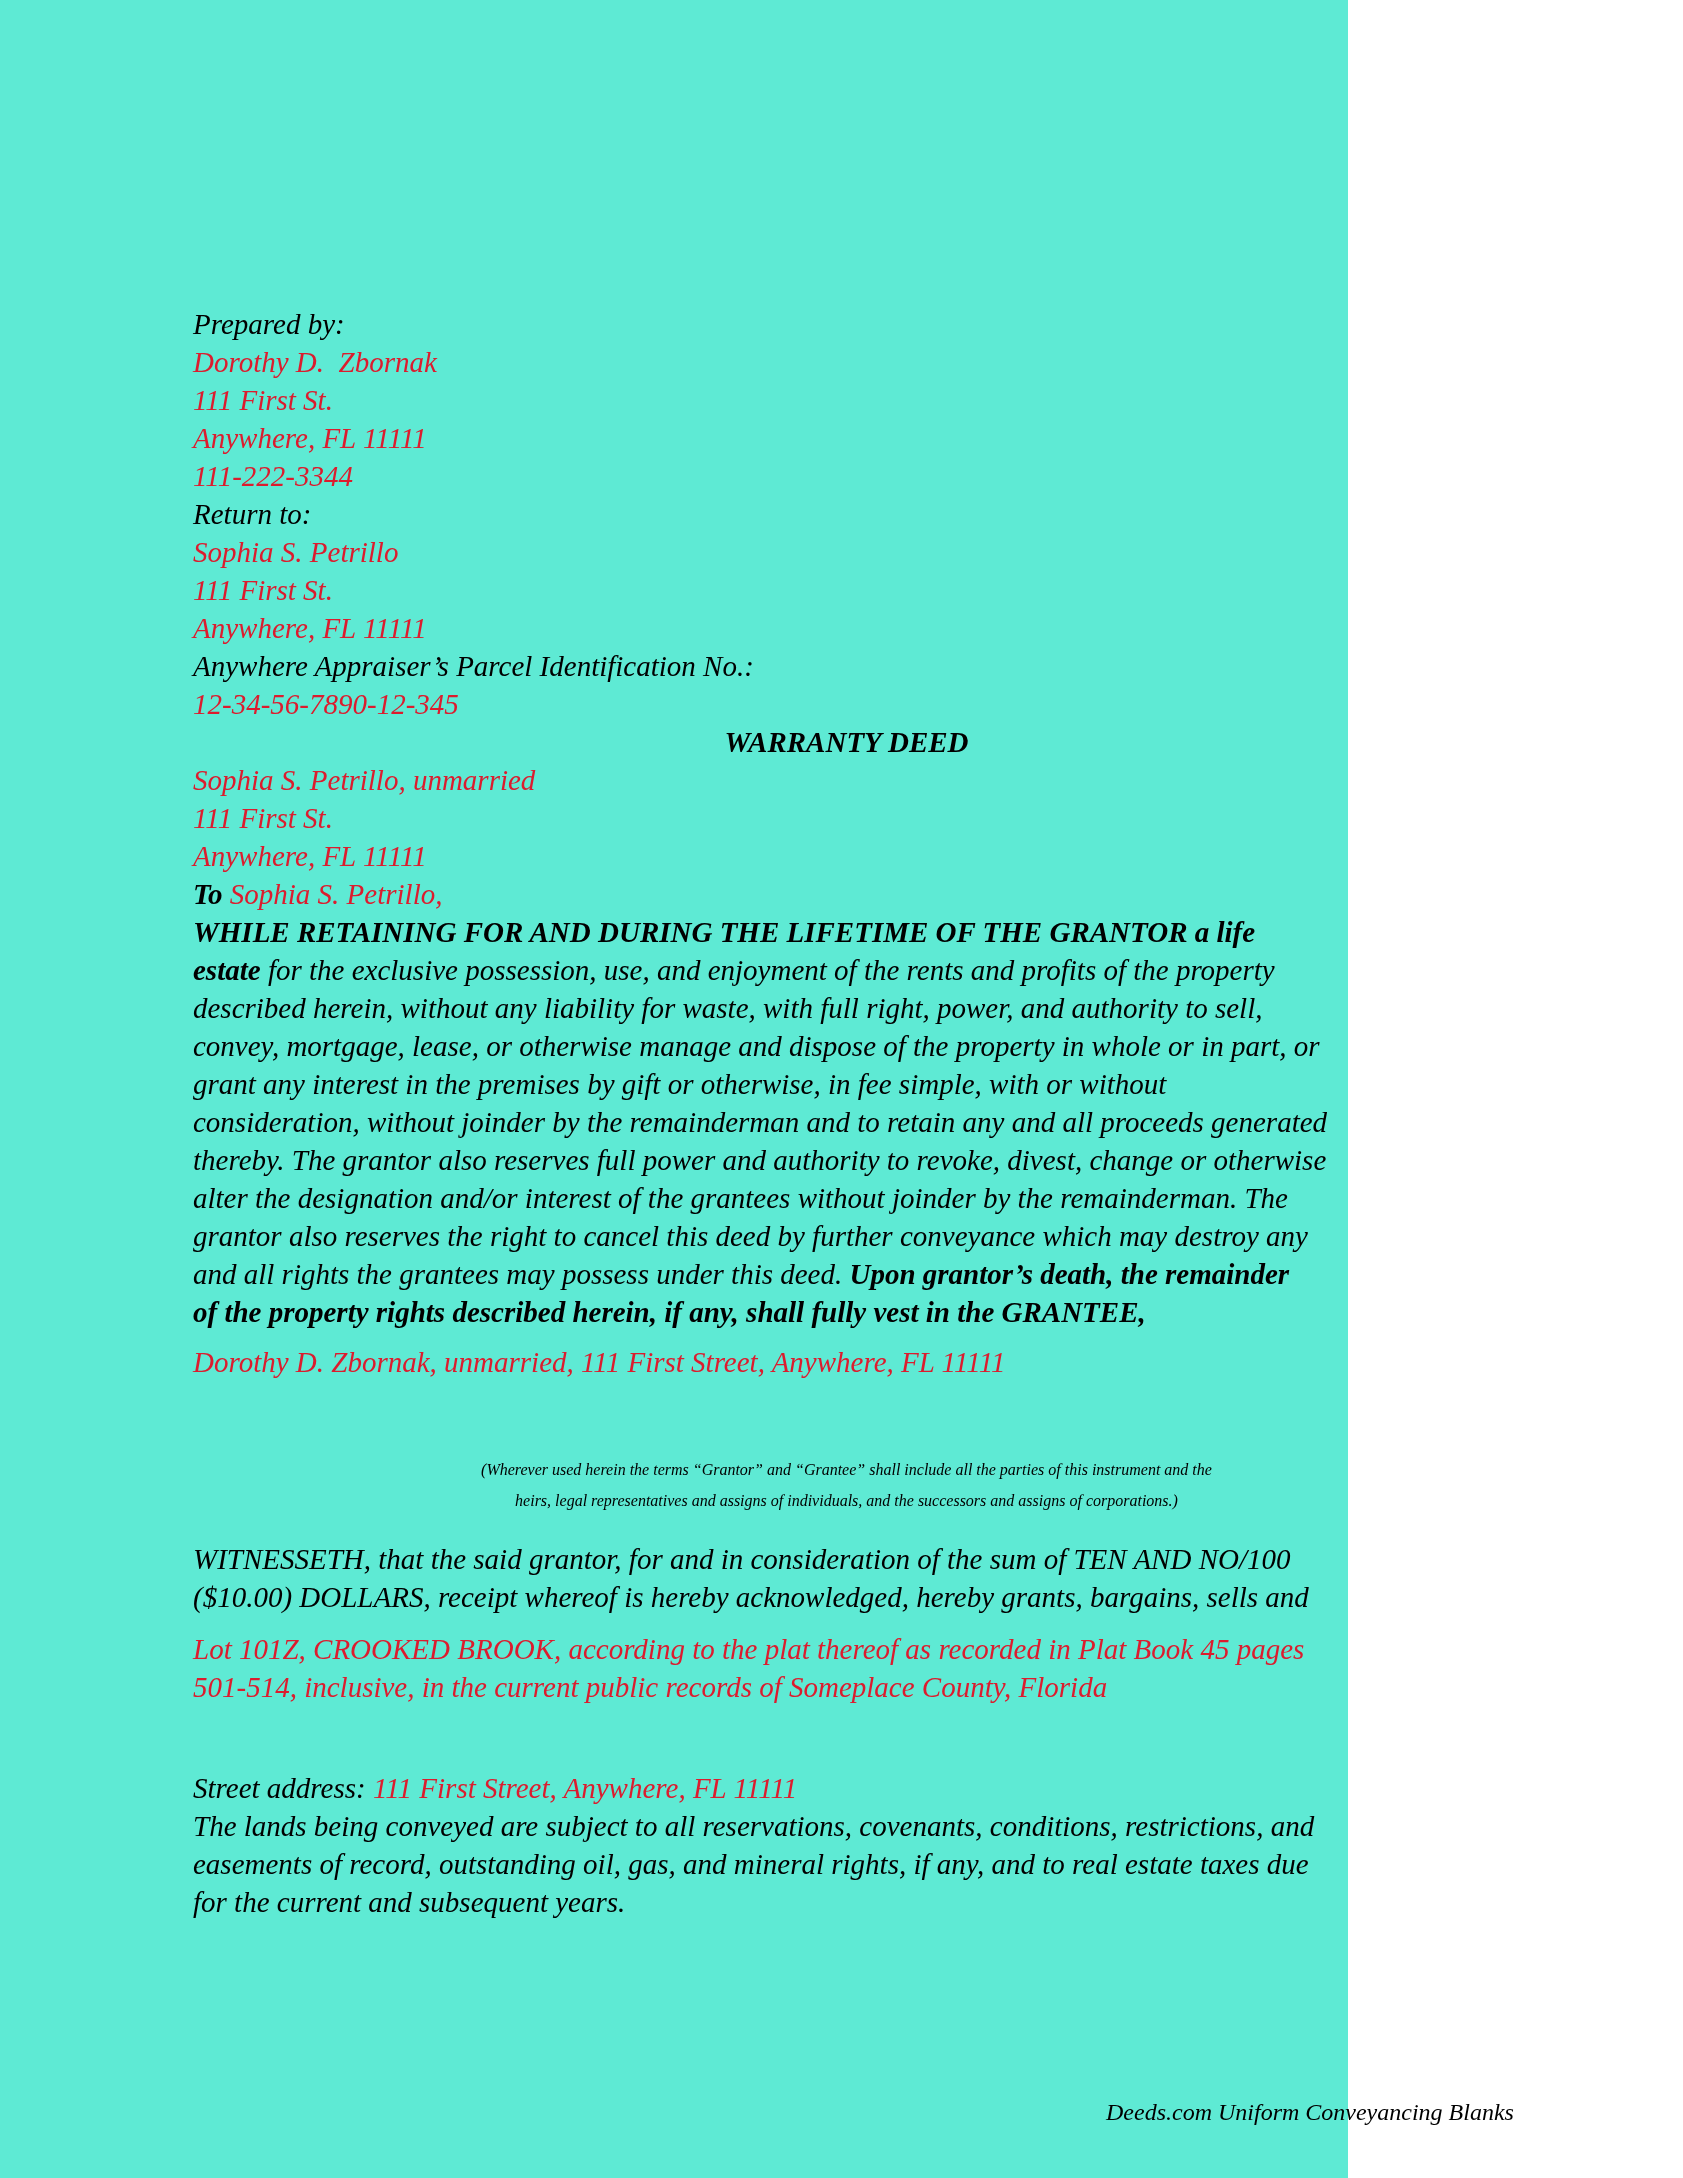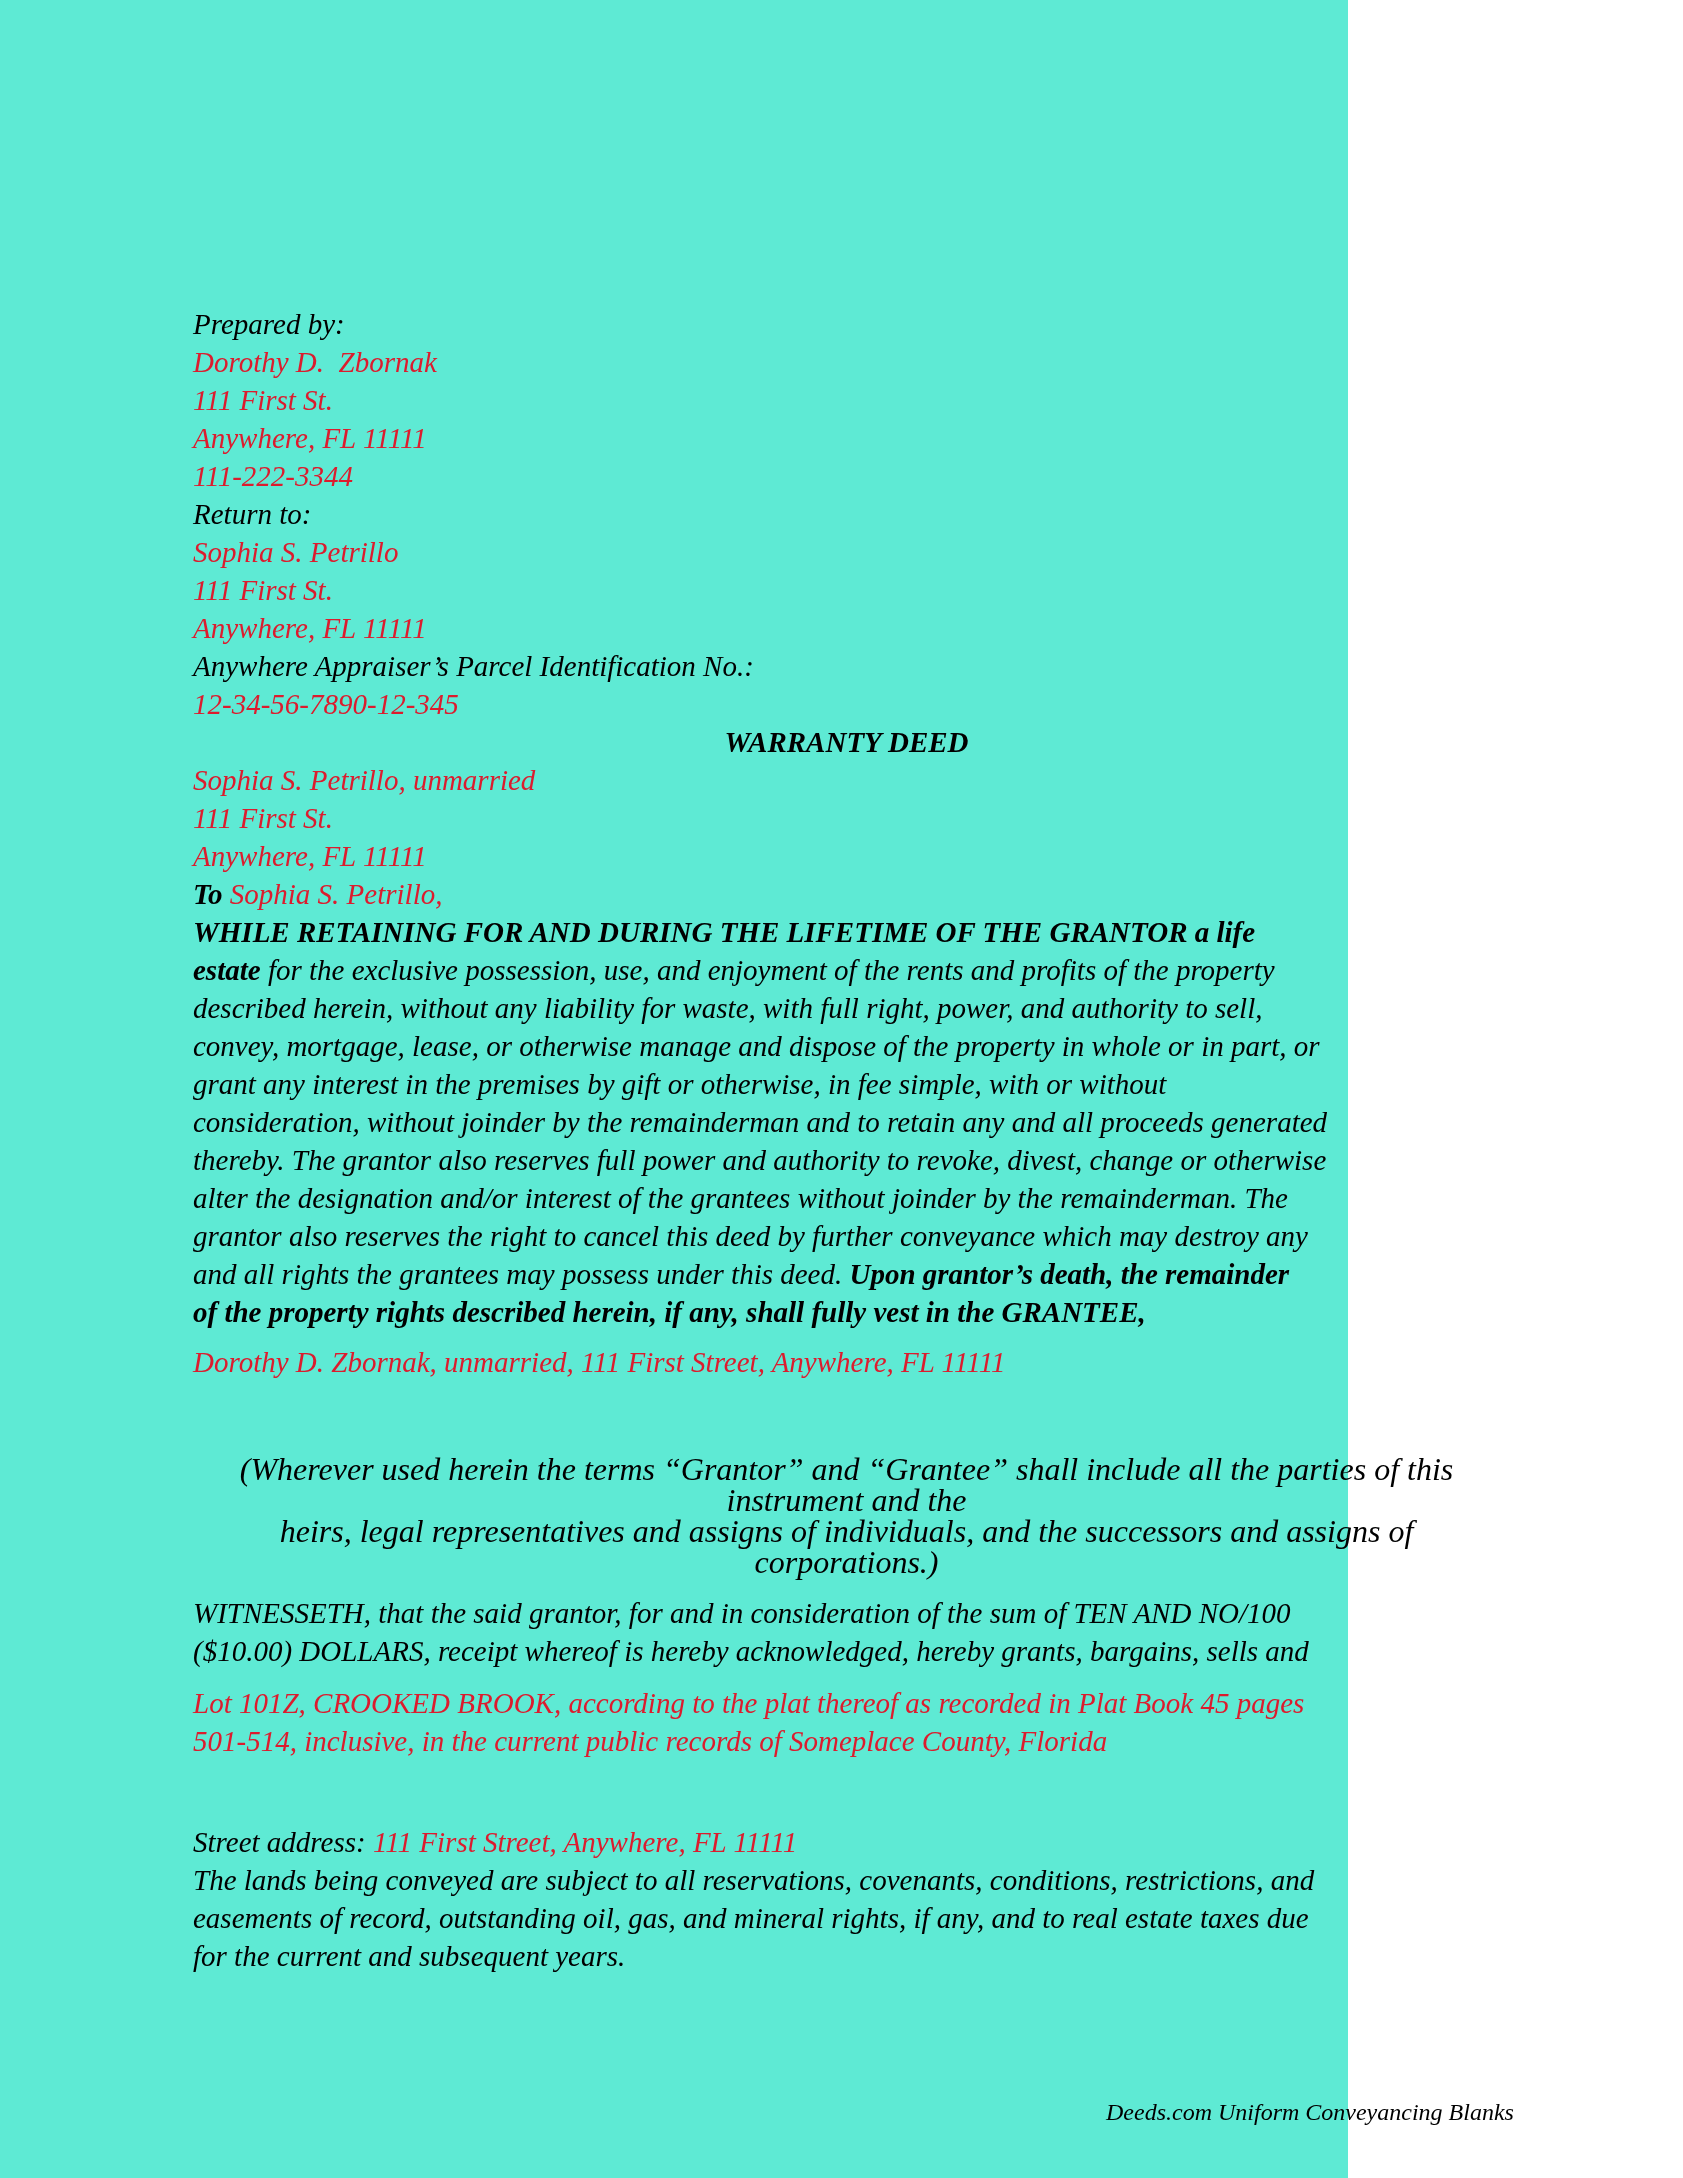--- a/index.html
+++ b/index.html
@@ -11,23 +11,23 @@
   }
   .page { position: absolute; left: 0; top: 0; width: 1348px; height: 2178px; background: #5eead4; font-style: italic; }
   .content {
     position: absolute; left: 193px; top: 305px; width: 1307px;
     font-size: 29px; line-height: 38px;
   }
   .line { white-space: pre-wrap; }
   .red { color: var(--red); }
   .b { font-weight: bold; }
   .title-line { text-align: center; font-weight: bold; white-space: pre-wrap; }
-  .defs { font-size: 32px; line-height: 31px; text-align: center; margin-top: 73px; }
+  .defs { font-size: 16px; line-height: 31px; text-align: center; margin-top: 73px; }
   .grantee-line { margin-top: 12px; }
-  .witnesseth-block { margin-top: 16px; }
+  .witnesseth-block { margin-top: 24px; }
   .legal-block { margin-top: 14px; }
   .street-block { margin-top: 63px; }
   .footer {
     position: absolute; left: 1106px; top: 2097px;
     font-size: 24px; line-height: 30px; white-space: pre;
   }
 </style>
 </head>
 <body>
 

